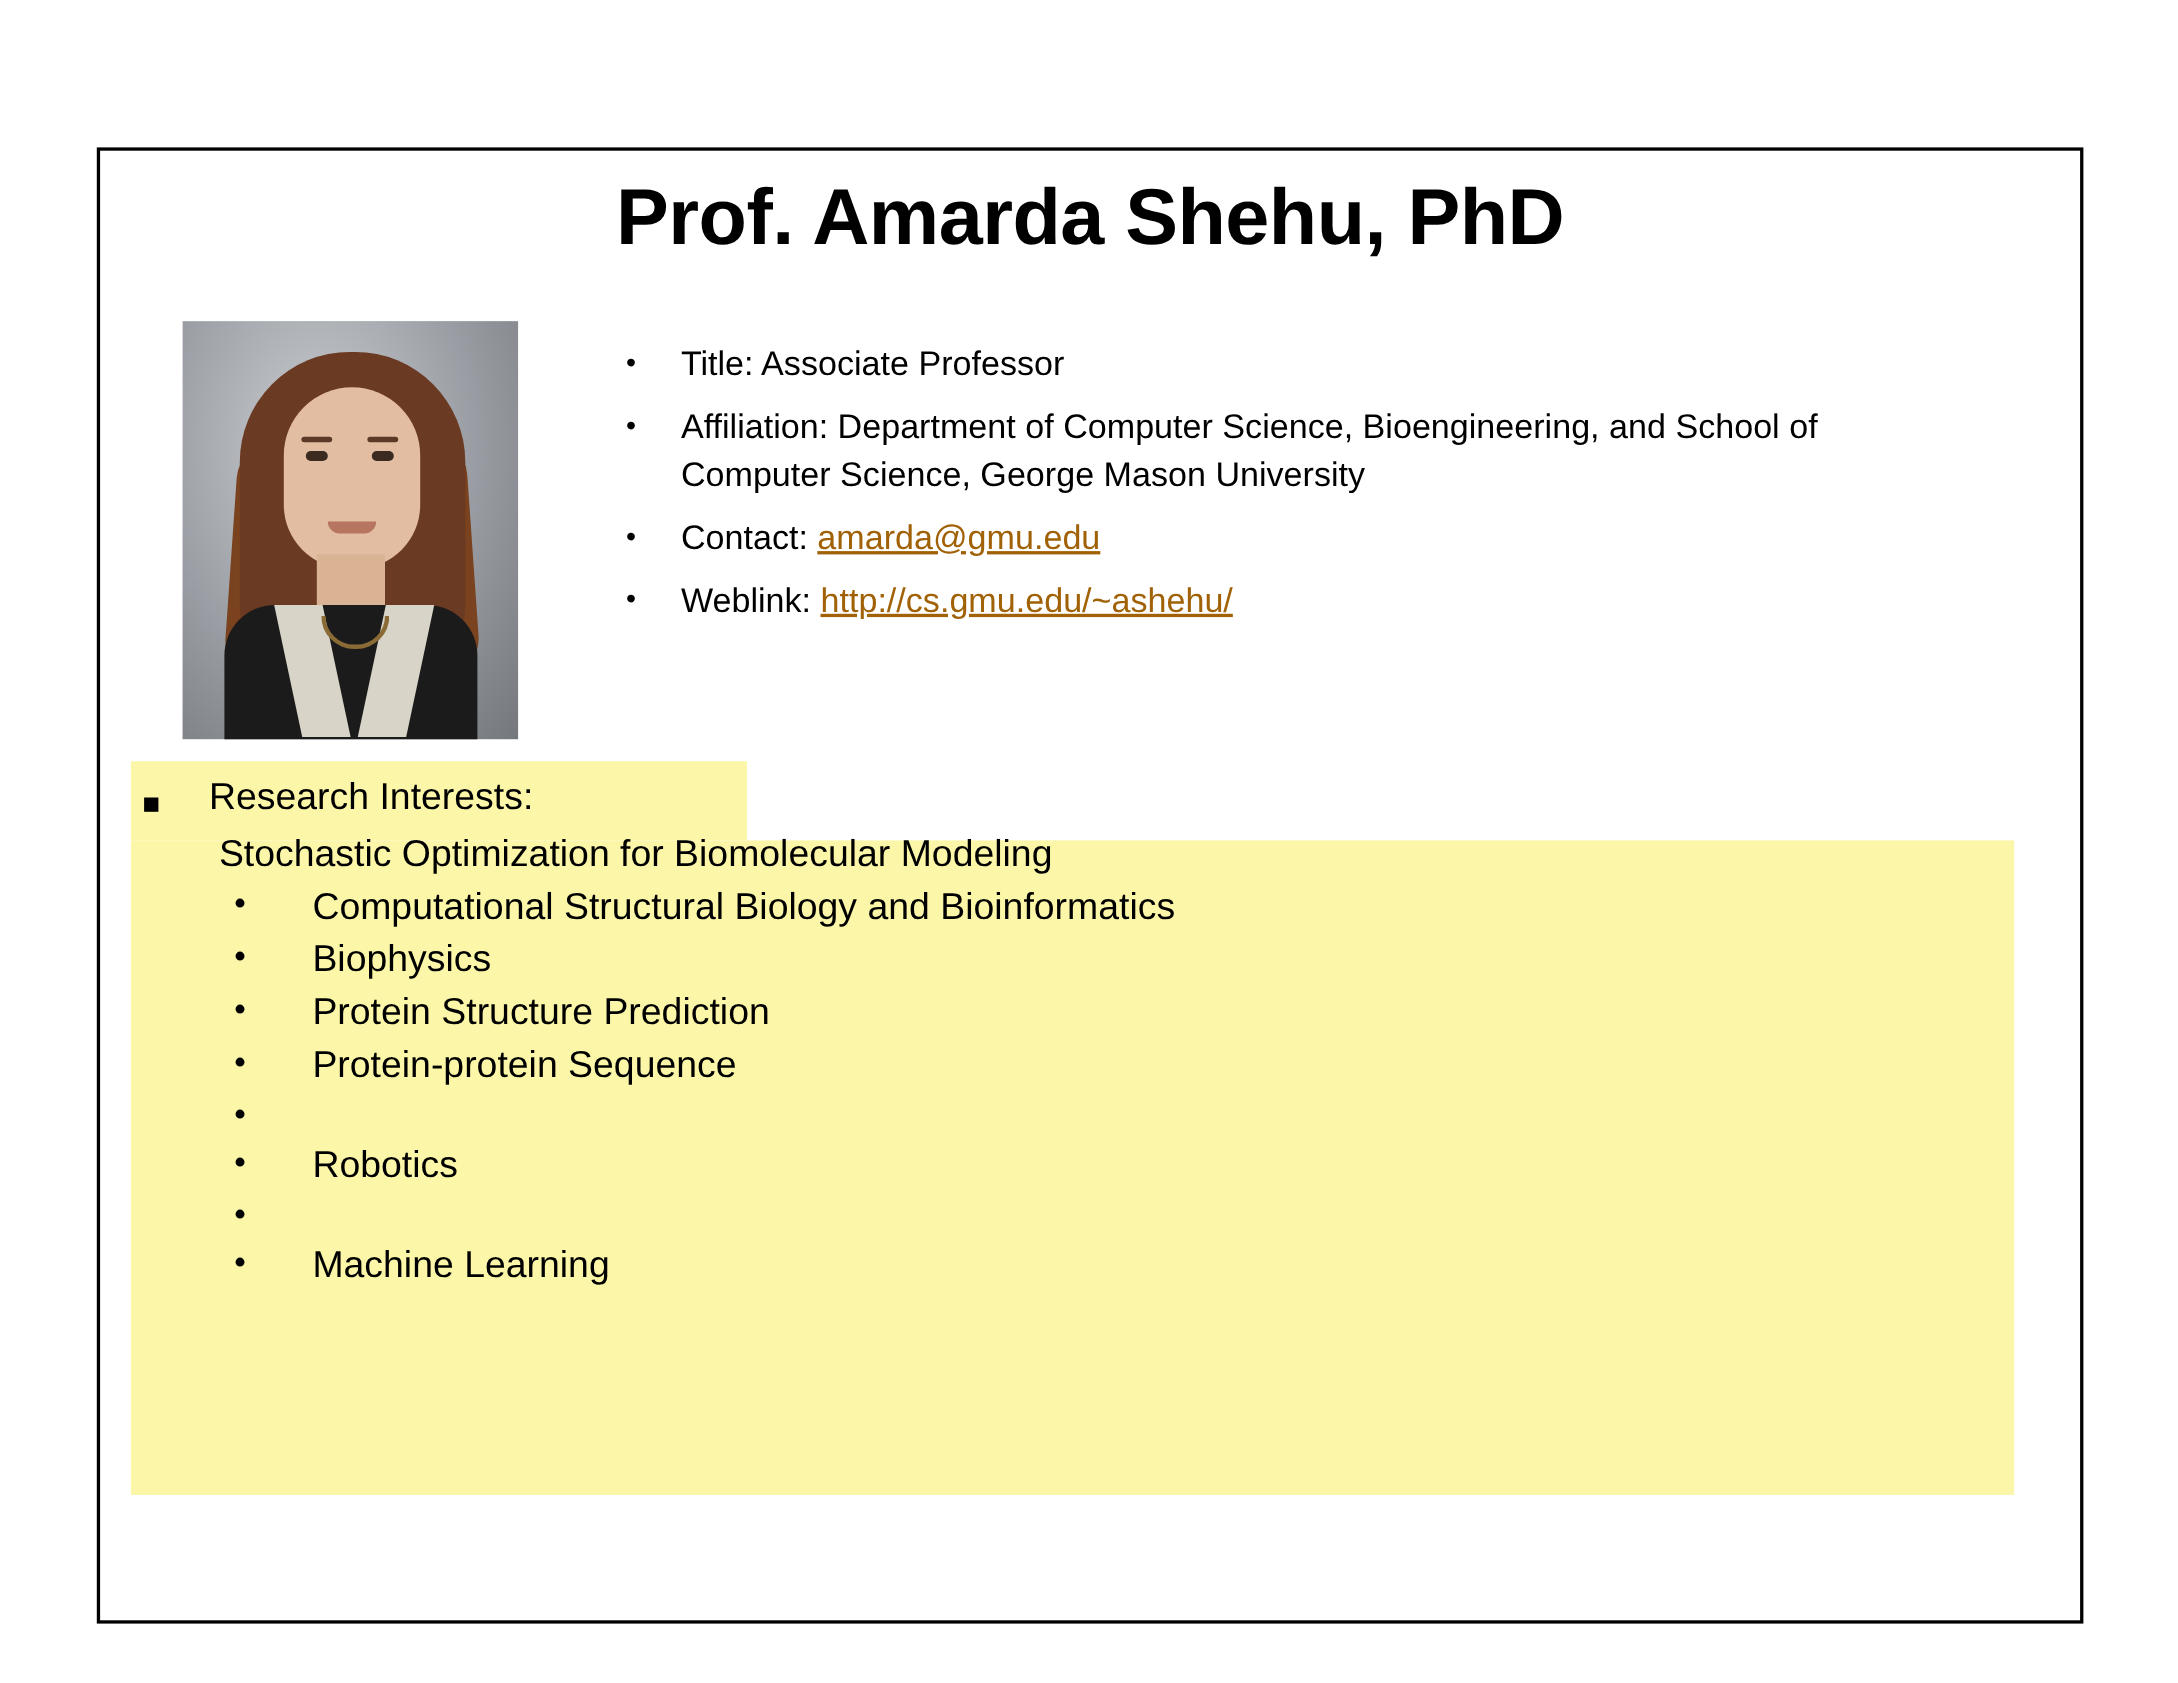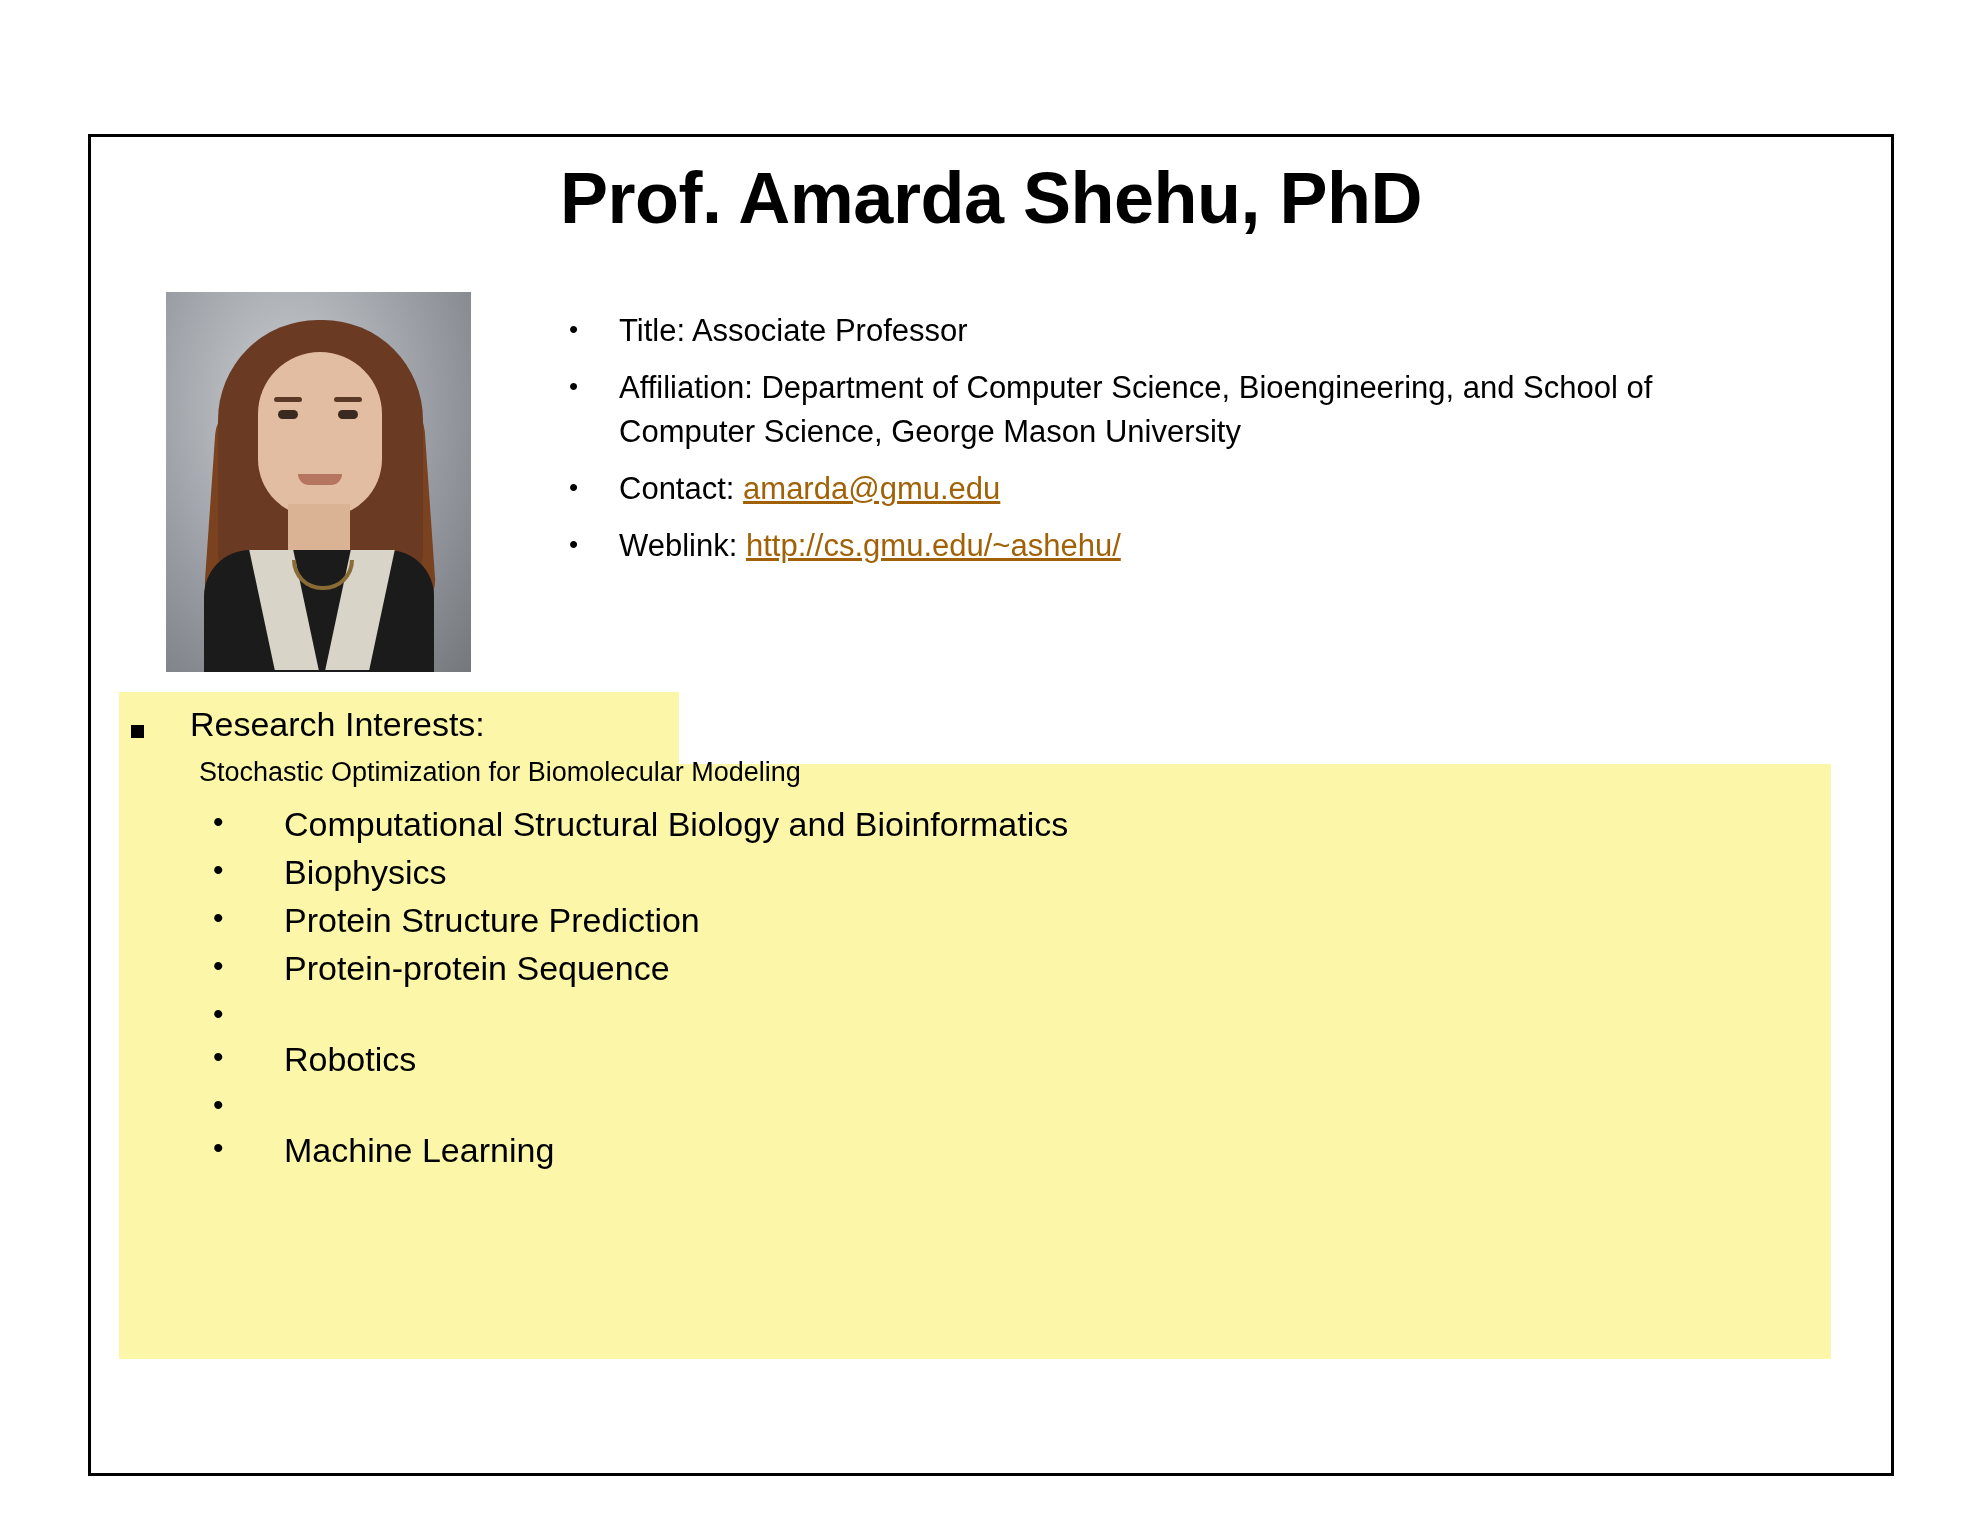--- a/index.html
+++ b/index.html
@@ -224,21 +224,21 @@
     width: 13px;
     height: 13px;
     background: #000;
     margin: 14px 46px 0 12px;
     flex: 0 0 13px;
   }
   .research-sub {
     position: absolute;
     left: 108px;
     top: 620px;
-    font-size: 27px;
+    font-size: 34px;
   }
   .research-items {
     position: absolute;
     left: 108px;
     top: 668px;
     width: 1500px;
     font-size: 34px;
   }
   .ri {
     display: flex;

